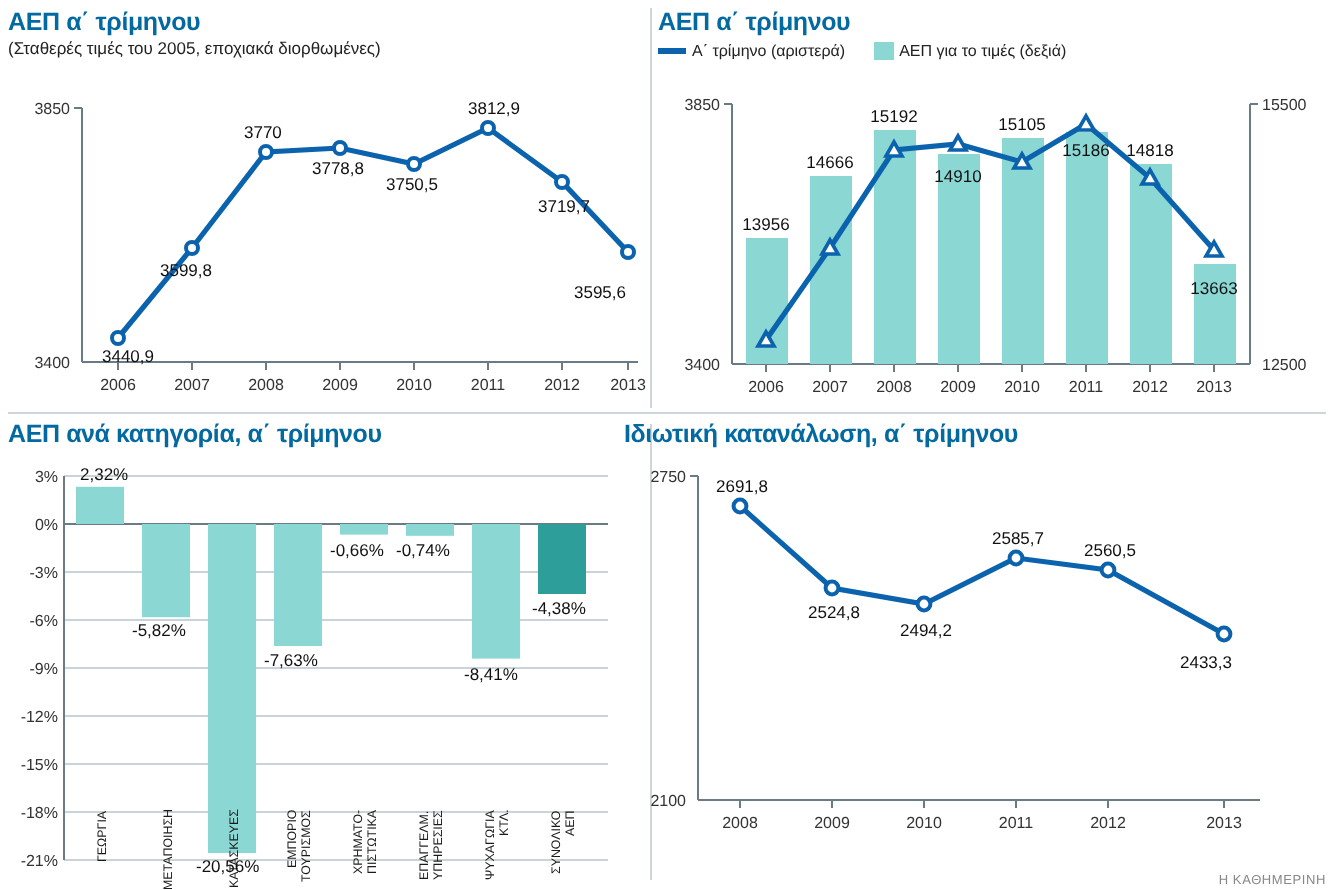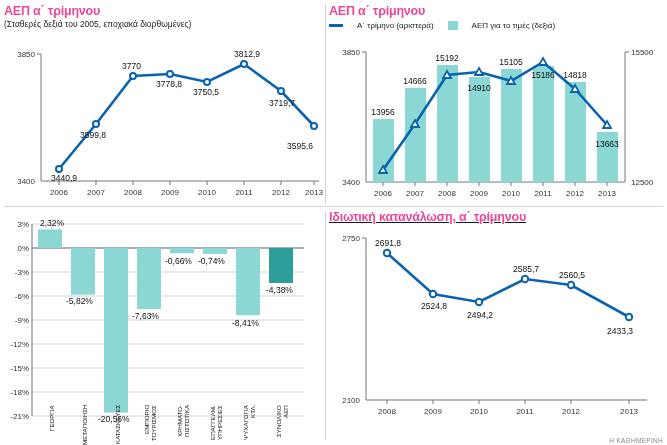--- a/index.html
+++ b/index.html
@@ -7,48 +7,48 @@
   body {
     width: 667px; height: 445px;
     background: #ffffff;
     font-family: "Liberation Sans", sans-serif;
     color: #1a1a1a;
     position: relative;
     overflow: hidden;
   }
   .panel { position: absolute; }
   .ptitle {
-    color: #ec4899;
+    color: #0369a1;
     font-weight: bold;
     font-size: 12.5px;
     letter-spacing: -0.2px;
   }
   .psub {
     font-size: 8.5px;
     color: #222;
     margin-top: 1px;
   }
   svg { display:block; }
   .axlabel { font-size: 8px; fill: #333; }
   .datalabel { font-size: 8.5px; fill: #111; }
   .divider { position:absolute; background:#cfd6da; }
   .credit {
     position:absolute; right:4px; bottom:1px;
     font-size:6.5px; color:#888; letter-spacing:0.3px;
   }
-  .legend-item { display:inline-flex; align-items:center; gap:14px; font-size:8px; color:#222;justify-content:center; }
+  .legend-item { display:inline-flex; align-items:center; gap:3px; font-size:8px; color:#222;justify-content:center; }
   .legend-line { width:14px; height:3px; background:#0b63ae; display:inline-block; }
   .legend-box { width:10px; height:9px; background:#8ad7d4; display:inline-block; }
 </style>
 </head>
 <body>
 
 <div class="panel" style="left:4px; top:4px; width:320px; height:200px;">
   <div class="ptitle">ΑΕΠ α΄ τρίμηνου</div>
-  <div class="psub">(Σταθερές δεξιά του 2005, εποχιακά διορθωμένες)</div>
+  <div class="psub">(Σταθερές τιμές του 2005, εποχιακά διορθωμένες)</div>
 
   <svg width="320" height="175" viewBox="0 0 320 175">
 
     <line x1="37" y1="25" x2="37" y2="152" stroke="#6b7b85" stroke-width="1"></line>
     <line x1="37" y1="152" x2="315" y2="152" stroke="#6b7b85" stroke-width="1"></line>
 
     <line x1="33" y1="25" x2="37" y2="25" stroke="#6b7b85" stroke-width="1"></line>
     <text class="axlabel" x="31" y="28" text-anchor="end">3850</text>
     <text class="axlabel" x="31" y="155" text-anchor="end">3400</text>
 
@@ -170,20 +170,21 @@
     <text class="axlabel" x="246" y="166" text-anchor="middle">2012</text>
     <text class="axlabel" x="278" y="166" text-anchor="middle">2013</text>
   </svg>
 </div>
 
 <div class="divider" style="left:4px; top:206px; width:659px; height:1px;"></div>
 <div class="divider" style="left:325px; top:4px; width:1px; height:200px;"></div>
 <div class="divider" style="left:325px; top:212px; width:1px; height:228px;"></div>
 
 <div class="panel" style="left:4px; top:210px; width:320px; height:232px;">
+  <div class="ptitle">ΑΕΠ ανά κατηγορία, α΄ τρίμηνου</div>
 
   <svg width="320" height="214" viewBox="0 0 320 214">
 
     <g stroke="#c9d3d8" stroke-width="1">
       <line x1="28" y1="14" x2="300" y2="14"></line>
       <line x1="28" y1="38" x2="300" y2="38"></line>
       <line x1="28" y1="62" x2="300" y2="62"></line>
       <line x1="28" y1="86" x2="300" y2="86"></line>
       <line x1="28" y1="110" x2="300" y2="110"></line>
       <line x1="28" y1="134" x2="300" y2="134"></line>
@@ -251,21 +252,21 @@
       <span style="font-size:6.2px; writing-mode:vertical-rl; transform:rotate(180deg); white-space:pre-line; line-height:7px; text-align:right;">ΨΥΧΑΓΩΓΙΑ
 ΚΤΛ.</span>
     </div>
     <div style="position:absolute; left:261px; top:0; width:34px; height:40px; display:flex; justify-content:center;">
       <span style="font-size:6.2px; writing-mode:vertical-rl; transform:rotate(180deg); white-space:pre-line; line-height:7px; text-align:right;">ΣΥΝΟΛΙΚΟ
 ΑΕΠ</span>
     </div>
   </div>
 </div>
 
-<div class="panel" style="left:329px; top:210px; width:334px; height:232px;text-decoration:underline;">
+<div class="panel" style="left:312px; top:210px; width:334px; height:232px;">
   <div class="ptitle">Ιδιωτική κατανάλωση, α΄ τρίμηνου</div>
 
   <svg width="334" height="200" viewBox="0 0 334 200">
     <line x1="37" y1="14" x2="37" y2="176" stroke="#6b7b85" stroke-width="1"></line>
     <line x1="37" y1="176" x2="318" y2="176" stroke="#6b7b85" stroke-width="1"></line>
     <line x1="33" y1="14" x2="37" y2="14" stroke="#6b7b85" stroke-width="1"></line>
     <text class="axlabel" x="31" y="17" text-anchor="end">2750</text>
     <text class="axlabel" x="31" y="179" text-anchor="end">2100</text>
 
     <g stroke="#6b7b85" stroke-width="1">

